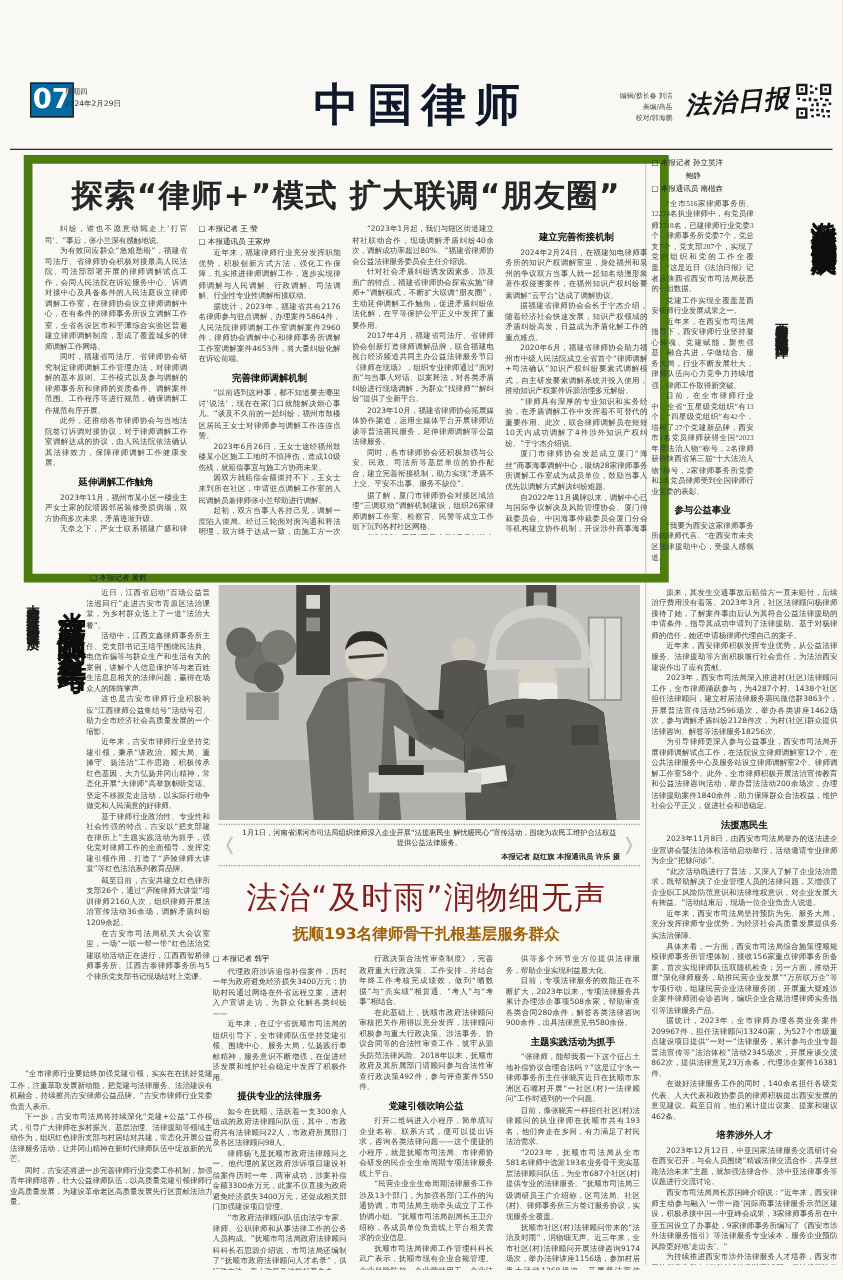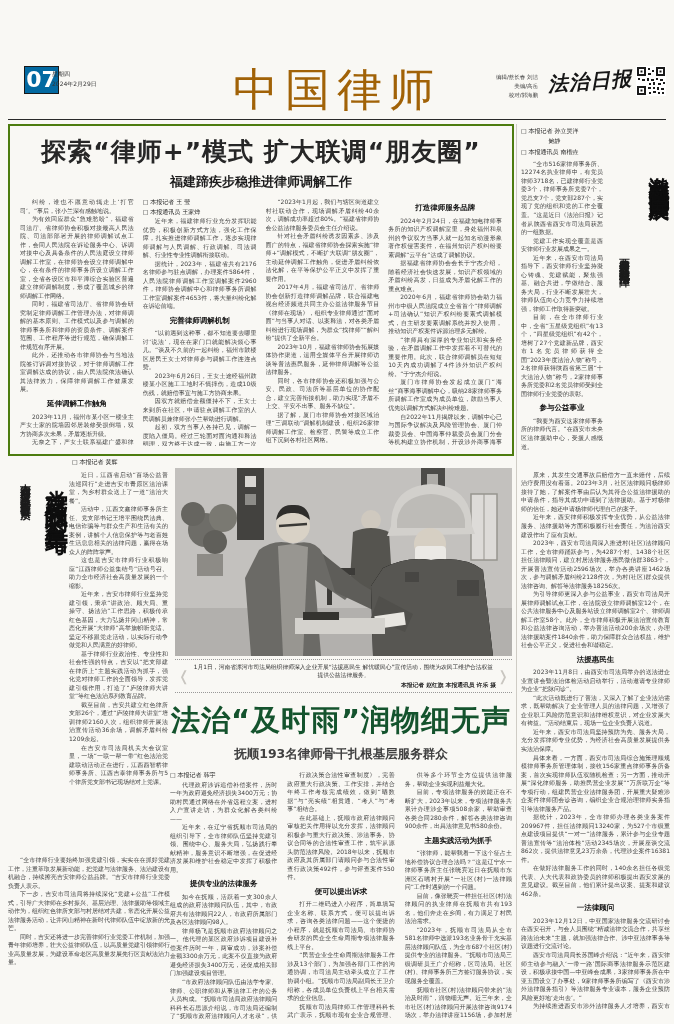--- a/index.html
+++ b/index.html
@@ -3,44 +3,44 @@
 <meta charset="utf-8">
 <style>
   html,body{margin:0;padding:0;background:#e8e6e1;}
   .page{position:relative;width:674px;height:1024px;background:#f9f8f4;overflow:hidden;
         font-family:"DejaVu Sans","Liberation Sans",sans-serif;color:#3e3e3e;}
   
   .hdr{position:absolute;left:8px;top:60px;width:658px;height:58px;}
   .pagenum-box{position:absolute;left:16px;top:6px;width:33px;height:26px;background:#0369a1;color:#fff;
         font-size:22px;font-weight:bold;text-align:center;line-height:26px;border:1px solid #191919;}
   .date-block{position:absolute;left:44px;top:9px;font-size:6px;color:#333;line-height:1.7;}
-  .section-title{position:absolute;left:50%;transform:translateX(-50%);top:0;font-size:45px;font-weight:normal;
-        letter-spacing:7px;color:#a16207;white-space:nowrap;}
+  .section-title{position:absolute;left:50%;transform:translateX(-50%);top:0;font-size:36px;font-weight:bold;
+        letter-spacing:7px;color:#0f172a;white-space:nowrap;}
   .staff{position:absolute;right:128px;top:13px;text-align:right;font-size:5.5px;color:#444;line-height:1.65;}
   .masthead{position:absolute;right:34px;top:8px;font-family:"DejaVu Serif","Liberation Serif",serif;
         font-style:italic;font-weight:bold;font-size:20px;color:#161616;transform:rotate(-4deg);letter-spacing:1px;}
   .qr{position:absolute;right:0;top:6px;width:30px;height:30px;}
   .hdr-rule{position:absolute;left:8px;top:119px;width:658px;border-top:1.5px solid #2a2a2a;}
   
   .para{margin:0;text-indent:2em;text-align:justify;}
   .byline{margin:0 0 1px;text-indent:0;color:#1d1d1d;}
   .col-head{margin:5px 0 3px;text-align:center;font-weight:bold;font-size:7.5px;color:#101010;text-indent:0;}
   
-  .lead-box{position:absolute;left:8px;top:124px;width:502px;height:328px;border:2px solid #4d7c0f;background:transparent;}
+  .lead-box{position:absolute;left:19px;top:124px;width:502px;height:328px;border:7px solid #4d7c0f;background:transparent;}
   .lead-headline{margin:9px 6px 0;text-align:center;font-size:25px;font-weight:bold;letter-spacing:1px;color:#262626;}
   .lead-subtitle{margin:5px 0 0;text-align:center;font-size:13px;font-weight:bold;color:#1c1c1c;}
   .lead-cols{display:flex;gap:9px;padding:7px 10px 0;height:248px;overflow:hidden;}
   .lead-col{flex:1;font-size:6px;line-height:1.42;color:#3f3f3f;overflow:hidden;}
   
   .v-divider{position:absolute;left:516px;top:124px;height:888px;border-left:1px solid #cfccc5;}
   
   .xian{position:absolute;left:521px;top:126px;width:149px;height:886px;overflow:hidden;}
   .xian-bylines{font-size:6px;line-height:1.55;color:#1d1d1d;}
   .xian-bylines p:nth-child(2){padding-left:4.6em;}
-  .xian-top{display:flex;margin-top:4px;height:304px;overflow:hidden;}
+  .xian-top{display:flex;margin-top:4px;height:304px;overflow:hidden;font-family:Liberation Serif, serif;}
   .xian-top-text{width:82px;font-size:6px;line-height:1.42;overflow:hidden;}
   .v-sub{writing-mode:vertical-rl;text-orientation:upright;font-size:10.5px;font-weight:bold;width:25px;
         padding-top:90px;letter-spacing:1px;color:#1c1c1c;margin-left:2px;line-height:1.1;}
   .v-head{writing-mode:vertical-rl;text-orientation:upright;font-size:21px;font-weight:bold;width:40px;
         letter-spacing:2px;color:#0e0e0e;line-height:1.05;}
   .xian-body{margin-top:7px;font-size:6px;line-height:1.42;height:548px;overflow:hidden;}
   
   .jian{position:absolute;left:8px;top:458px;width:162px;height:554px;overflow:hidden;}
   .jian-byline{position:absolute;left:64px;top:0;font-size:6px;color:#1d1d1d;margin:0;}
   .jian-row{position:absolute;left:0;top:13px;display:flex;height:382px;overflow:hidden;width:162px;}
@@ -52,22 +52,22 @@
   .jian-foot{position:absolute;left:0;top:398px;width:162px;height:156px;font-size:6px;line-height:1.42;overflow:hidden;}
   
   .photo{position:absolute;left:175px;top:468px;width:337px;height:188px;overflow:hidden;background:#c2c2c2;}
   .caption-box{position:absolute;left:175px;top:659px;width:337px;height:34px;border-top:1px dotted #999;
         border-bottom:1px dotted #999;padding:3px 16px;box-sizing:border-box;}
   .caption-text{margin:0;font-size:5.8px;line-height:1.45;color:#2e2e2e;text-align:center;}
   .caption-credit{margin:1px 0 0;font-size:5.8px;font-weight:bold;color:#1d1d1d;text-align:right;}
   .cap-mark{position:absolute;top:8px;font-size:14px;color:#c9c6c0;font-weight:bold;}
   
   .fushun{position:absolute;left:170px;top:699px;width:342px;height:320px;overflow:hidden;}
-  .fushun-headline{margin:2px 0 0;text-align:center;font-size:29px;font-weight:bold;letter-spacing:1px;color:#14532d;}
-  .fushun-subtitle{margin:5px 0 0;text-align:center;font-size:12.5px;font-weight:bold;color:#404040;}
+  .fushun-headline{margin:2px 0 0;text-align:center;font-size:25px;font-weight:normal;letter-spacing:1px;color:#7f1d1d;}
+  .fushun-subtitle{margin:5px 0 0;text-align:center;font-size:12.5px;font-weight:bold;color:#a16207;}
   .fushun-cols{display:flex;gap:10px;margin-top:8px;height:252px;overflow:hidden;}
   .fushun-col{flex:1;font-size:6px;line-height:1.42;overflow:hidden;}
 </style>
 </head>
 <body>
 
 <div class="page">
 
   <div class="hdr">
     <div class="pagenum-box">07</div>
@@ -118,21 +118,20 @@
             <rect x="26" y="26" width="2" height="2"></rect>
         </g>
       </svg>
     </div>
   </div>
   <div class="hdr-rule"></div>
   <div class="v-divider"></div>
 
   <div class="lead-box">
     <h1 class="lead-headline">探索“律师+”模式 扩大联调“朋友圈”</h1>
-    <h2 class="lead-subtitle">福建蹄疾步稳推进律师调解工作</h2>
     <div class="lead-cols">
       <div class="lead-col">
           <p class="para">纠纷，谁也不愿意动辄走上‘打官司’。”事后，张小兰深有感触地说。</p>
           <p class="para">为有效回应群众“急难愁盼”，福建省司法厅、省律师协会积极对接最高人民法院、司法部部署开展的律师调解试点工作，会同人民法院在诉讼服务中心、诉调对接中心及具备条件的人民法庭设立律师调解工作室，在律师协会设立律师调解中心，在有条件的律师事务所设立调解工作室，全省各设区市和平潭综合实验区普遍建立律师调解制度，形成了覆盖城乡的律师调解工作网络。</p>
           <p class="para">同时，福建省司法厅、省律师协会研究制定律师调解工作管理办法，对律师调解的基本原则、工作模式以及参与调解的律师事务所和律师的资质条件、调解案件范围、工作程序等进行规范，确保调解工作规范有序开展。</p>
           <p class="para">此外，还推动各市律师协会与当地法院签订诉调对接协议，对于律师调解工作室调解达成的协议，由人民法院依法确认其法律效力，保障律师调解工作健康发展。</p>
           <p class="col-head">延伸调解工作触角</p>
           <p class="para">2023年11月，福州市某小区一楼业主严女士家的院墙因邻居装修受损倒塌，双方协商多次未果，矛盾逐渐升级。</p>
           <p class="para">无奈之下，严女士联系福建广盛和律师事务所驻村法律顾问，联动福州市区律师协会公益法律服务委员会，通过协商、调解方式帮助严女士维护了自身权益。</p>
         </div>
@@ -150,21 +149,21 @@
       <div class="lead-col">
           <p class="para">“2023年1月起，我们与辖区街道建立村社联动合作，现场调解矛盾纠纷40余次，调解成功率超过80%。”福建省律师协会公益法律服务委员会主任介绍说。</p>
           <p class="para">针对社会矛盾纠纷诱发因素多、涉及面广的特点，福建省律师协会探索实施“律师+”调解模式，不断扩大联调“朋友圈”，主动延伸调解工作触角，促进矛盾纠纷依法化解，在平等保护公平正义中发挥了重要作用。</p>
           <p class="para">2017年4月，福建省司法厅、省律师协会创新打造律师调解品牌，联合福建电视台经济频道共同主办公益法律服务节目《律师在现场》，组织专业律师通过“面对面”与当事人对话、以案释法，对各类矛盾纠纷进行现场调解，为群众“找律师”“解纠纷”提供了全新平台。</p>
           <p class="para">2023年10月，福建省律师协会拓展媒体协作渠道，运用全媒体平台开展律师访谈等普法惠民服务，延伸律师调解等公益法律服务。</p>
           <p class="para">同时，各市律师协会还积极加强与公安、民政、司法所等基层单位的协作配合，建立完善衔接机制，助力实现“矛盾不上交、平安不出事、服务不缺位”。</p>
           <p class="para">据了解，厦门市律师协会对接区域治理“三调联动”调解机制建设，组织26家律师调解工作室、检察官、民警等成立工作组下沉到各村社区网格。</p>
           <p class="para">仅2023年开展“百日攻坚”矛盾纠纷专项行动期间，工作组累计排查走访群众374余人次，化解信访事项98件，化解各类矛盾纠纷1140件。</p>
         </div>
       <div class="lead-col">
-          <p class="col-head">打造律师服务品牌</p>
+          <p class="col-head">建立完善衔接机制</p>
           <p class="para">2024年2月24日，在福建知电律师事务所的知识产权调解室里，身处福州和泉州的争议双方当事人就一起知名动漫形象著作权侵害案件，在福州知识产权纠纷要素调解“云平台”达成了调解协议。</p>
           <p class="para">据福建省律师协会会长于宁杰介绍，随着经济社会快速发展，知识产权领域的矛盾纠纷高发，日益成为矛盾化解工作的重点难点。</p>
           <p class="para">2020年6月，福建省律师协会助力福州市中级人民法院成立全省首个“律师调解+司法确认”知识产权纠纷要素式调解模式，自主研发要素调解系统并投入使用，推动知识产权案件诉源治理多元解纷。</p>
           <p class="para">“律师具有深厚的专业知识和实务经验，在矛盾调解工作中发挥着不可替代的重要作用。此次，联合律师调解员在短短10天内成功调解了4件涉外知识产权纠纷。”于宁杰介绍说。</p>
           <p class="para">厦门市律师协会发起成立厦门“海丝”商事海事调解中心，吸纳28家律师事务所调解工作室成为成员单位，鼓励当事人优先以调解方式解决纠纷难题。</p>
           <p class="para">自2022年11月揭牌以来，调解中心已与国际争议解决及风险管理协会、厦门仲裁委员会、中国海事仲裁委员会厦门分会等机构建立协作机制，开设涉外商事海事调解“绿色通道”。</p>
         </div>
     </div>
   </div>
 
@@ -191,21 +190,21 @@
         <p class="para">近年来，西安律师积极发挥专业优势，从公益法律服务、法律援助等方面积极履行社会责任，为法治西安建设作出了应有贡献。</p>
         <p class="para">2023年，西安市司法局深入推进村(社区)法律顾问工作，全市律师踊跃参与，为4287个村、1438个社区担任法律顾问，建立村居法律服务惠民微信群3863个，开展普法宣传活动2596场次，举办各类讲座1462场次，参与调解矛盾纠纷2128件次，为村(社区)群众提供法律咨询、解答等法律服务18256次。</p>
         <p class="para">为引导律师更深入参与公益事业，西安市司法局开展律师调解试点工作，在法院设立律师调解室12个，在公共法律服务中心及服务站设立律师调解室2个、律师调解工作室58个。此外，全市律师积极开展法治宣传教育和公益法律咨询活动，举办普法活动200余场次，办理法律援助案件1840余件，助力保障群众合法权益，维护社会公平正义，促进社会和谐稳定。</p>
         <p class="col-head">法援惠民生</p>
         <p class="para">2023年11月8日，由西安市司法局举办的送法进企业宣讲会暨法治体检活动启动举行，活动邀请专业律师为企业“把脉问诊”。</p>
         <p class="para">“此次活动既进行了普法，又深入了解了企业法治需求，既帮助解决了企业管理人员的法律问题，又增强了企业职工风险防范意识和法律维权意识，对企业发展大有裨益。”活动结束后，现场一位企业负责人说道。</p>
         <p class="para">近年来，西安市司法局坚持预防为先、服务大局，充分发挥律师专业优势，为经济社会高质量发展提供务实法治保障。</p>
         <p class="para">具体来看，一方面，西安市司法局综合施策理顺规模律师事务所管理体制，接收156家重点律师事务所备案，首次实现律师队伍双随机检查；另一方面，推动开展“深化律师服务，助推民营企业发展”“万所联万企”等专项行动，组建民营企业法律服务团，开展重大疑难涉企案件律师团会诊咨询，编织企业合规治理律师实务指引等法律服务产品。</p>
         <p class="para">据统计，2023年，全市律师办理各类业务案件209967件，担任法律顾问13240家，为527个市级重点建设项目提供“一对一”法律服务，累计参与企业专题普法宣传等“法治体检”活动2345场次，开展座谈交流862次，提供法律意见23万余条，代理涉企案件16381件。</p>
         <p class="para">在做好法律服务工作的同时，140余名担任各级党代表、人大代表和政协委员的律师积极提出西安发展的意见建议。截至目前，他们累计提出议案、提案和建议462条。</p>
-        <p class="col-head">一法律顾问</p>
+        <p class="col-head">培养涉外人才</p>
         <p class="para">2023年12月12日，中亚国家法律服务交流研讨会在西安召开，与会人员围绕“精诚法律交流合作，共享丝路法治未来”主题，就加强法律合作、涉中亚法律事务等议题进行交流讨论。</p>
         <p class="para">西安市司法局局长苏国峰介绍说：“近年来，西安律师主动参与融入‘一带一路’国际商事法律服务示范区建设，积极承接中国—中亚峰会成果，3家律师事务所在中亚五国设立了办事处，9家律师事务所编写了《西安市涉外法律服务指引》等法律服务专业读本，服务企业预防风险更好地‘走出去’。”</p>
         <p class="para">为持续推进西安市涉外法律服务人才培养，西安市司法局牵头举办“引航计划”培训班12期，累计培训涉外法治工作人员超过900人次，255名律师入选司法部和全国律协涉外律师人才库。</p>
       </div>
   </div>
 
   <div class="jian">
     <p class="jian-byline">□ 本报记者 黄辉</p>
     <div class="jian-row">
       <div class="v-sub2">吉安律师行业传承红色基因提升队伍素质</div>
@@ -297,21 +296,21 @@
           <p class="para">代理政府涉诉追偿补偿案件，历时一年为政府避免经济损失3400万元；协助村民通过网络在外省远程立案，进村入户宣讲走访，为群众化解各类纠纷——</p>
           <p class="para">近年来，在辽宁省抚顺市司法局的组织引导下，全市律师队伍坚持党建引领、围绕中心、服务大局，弘扬践行奉献精神，服务意识不断增强，在促进经济发展和维护社会稳定中发挥了积极作用。</p>
           <p class="col-head">提供专业的法律服务</p>
           <p class="para">如今在抚顺，活跃着一支300余人组成的政府法律顾问队伍，其中，市政府共有法律顾问22人，市政府所属部门及各区法律顾问98人。</p>
           <p class="para">律师杨飞是抚顺市政府法律顾问之一。他代理的某区政府涉诉项目建设补偿案件历时一年，两审成功，涉案补偿金额3300余万元，此案不仅直接为政府避免经济损失3400万元，还促成相关部门加强建设项目管理。</p>
           <p class="para">“市政府法律顾问队伍由法学专家、律师、公职律师和从事法律工作的公务人员构成。”抚顺市司法局政府法律顾问科科长石思源介绍说，市司法局还编制了“抚顺市政府法律顾问人才名录”，供行政立法、重大政策及法规起草参考。</p>
         </div>
       <div class="fushun-col">
           <p class="para">行政决策合法性审查制度》，完善政府重大行政决策、工作安排，并结合年终工作考核完成绩效，做到“晒数据”与“亮实绩”相贯通、“考人”与“考事”相结合。</p>
           <p class="para">在此基础上，抚顺市政府法律顾问审核把关作用得以充分发挥，法律顾问积极参与重大行政决策、涉法事务、协议合同等的合法性审查工作，筑牢从源头防范法律风险。2018年以来，抚顺市政府及其所属部门请顾问参与合法性审查行政决策492件，参与评查案件550件。</p>
-          <p class="col-head">便可以提出诉求</p>
+          <p class="col-head">党建引领吹响公益</p>
           <p class="para">打开二维码进入小程序，简单填写企业名称、联系方式，便可以提出诉求，咨询各类法律问题——这个便捷的小程序，就是抚顺市司法局、市律师协会研发的民企全生命周期专项法律服务线上平台。</p>
           <p class="para">“民营企业全生命周期法律服务工作涉及13个部门，为加强各部门工作的沟通协调，市司法局主动牵头成立了工作协调小组。”抚顺市司法局副局长王卫介绍称，各成员单位负责线上平台相关需求的企业信息。</p>
           <p class="para">抚顺市司法局律师工作管理科科长武广表示，抚顺市现有企业合规管理、企业风险防控、企业劳动用工、企业法治宣传及企业重大项目建设等53个法律服务团。</p>
         </div>
       <div class="fushun-col">
           <p class="para">供等多个环节全方位提供法律服务，帮助企业实现利益最大化。</p>
           <p class="para">目前，专项法律服务的效能正在不断扩大，2023年以来，专项法律服务共累计办理涉企事项508余家，帮助审查各类合同280余件，解答各类法律咨询900余件，出具法律意见书580余份。</p>
           <p class="col-head">主题实践活动为抓手</p>
           <p class="para">“张律师，能帮我看一下这个征占土地补偿协议合理合法吗？”这是辽宁永一律师事务所主任张晓宾近日在抚顺市东洲区石嘴村开展“一社区(村)一法律顾问”工作时遇到的一个问题。</p>
           <p class="para">目前，像张晓宾一样担任社区(村)法律顾问的执业律师在抚顺市共有193名，他们奔走在乡间，有力满足了村民法治需求。</p>

